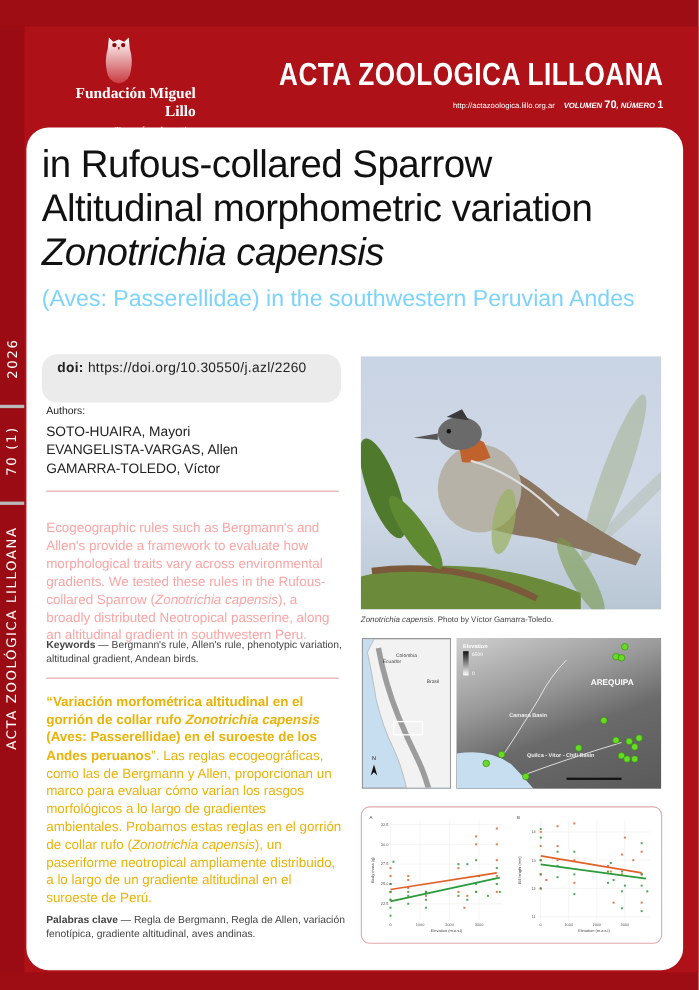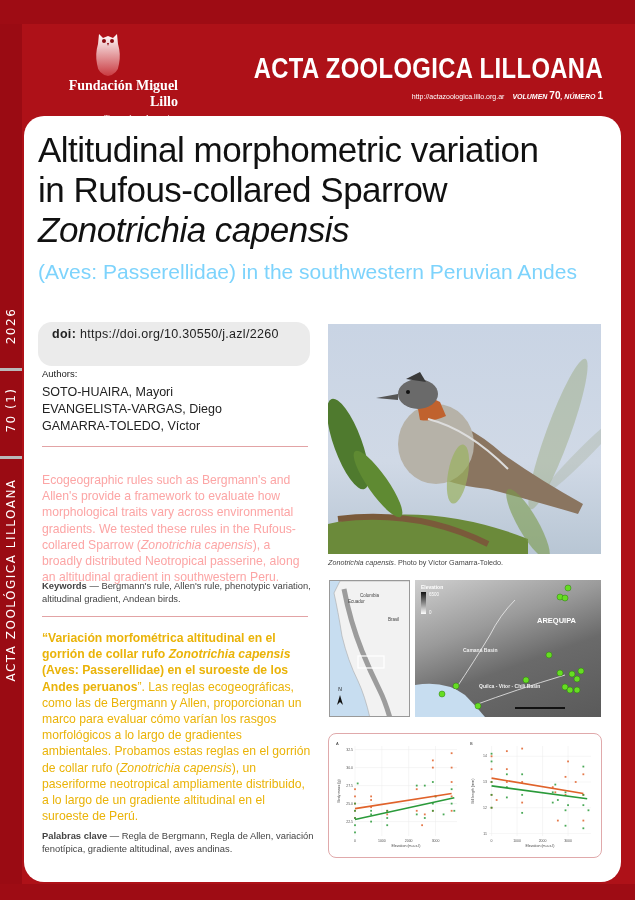--- a/index.html
+++ b/index.html
@@ -90,32 +90,32 @@
 
 <div class="journal-title">ACTA ZOOLOGICA LILLOANA</div>
 <div class="journal-meta">
   <span>http://actazoologica.lillo.org.ar</span>
   <span class="vol"><span>VOLUMEN</span> <b>70</b>, <span>NÚMERO</span> <b>1</b></span>
 </div>
 
 <div class="card"></div>
 
 <div class="title">
+  <div>in Rufous-collared Sparrow</div>
   <div>Altitudinal morphometric variation</div>
-  <div>in Rufous-collared Sparrow</div>
   <div class="it">Zonotrichia capensis</div>
 </div>
 <div class="subtitle">(Aves: Passerellidae) in the southwestern Peruvian Andes</div>
 
 <div class="doi"><b>doi:</b> <span>https://doi.org/10.30550/j.azl/2260</span></div>
 
 <div class="authors-label">Authors:</div>
 <div class="authors">
   <div>SOTO-HUAIRA, Mayori</div>
-  <div>EVANGELISTA-VARGAS, Diego</div>
+  <div>EVANGELISTA-VARGAS, Allen</div>
   <div>GAMARRA-TOLEDO, Víctor</div>
 </div>
 <div class="rule" style="top:446px;"></div>
 
 <div class="abstract"><span>Ecogeographic rules such as Bergmann's and Allen's provide a framework to evaluate how morphological traits vary across environmental gradients. We tested these rules in the Rufous-collared Sparrow (</span><i>Zonotrichia capensis</i><span>), a broadly distributed Neotropical passerine, along an altitudinal gradient in southwestern Peru.</span></div>
 
 <div class="keywords"><b>Keywords</b><span> — Bergmann's rule, Allen's rule, phenotypic variation, altitudinal gradient, Andean birds.</span></div>
 <div class="rule" style="top:616px;"></div>
 
 <div class="resumen"><b><span>“Variación morfométrica altitudinal en el gorrión de collar rufo </span><i>Zonotrichia capensis</i><span> (Aves: Passerellidae) en el suroeste de los Andes peruanos</span></b><span>”. </span><span>Las reglas ecogeográficas, como las de Bergmann y Allen, proporcionan un marco para evaluar cómo varían los rasgos morfológicos a lo largo de gradientes ambientales. Probamos estas reglas en el gorrión de collar rufo (</span><i>Zonotrichia capensis</i><span>), un paseriforme neotropical ampliamente distribuido, a lo largo de un gradiente altitudinal en el suroeste de Perú.</span></div>

